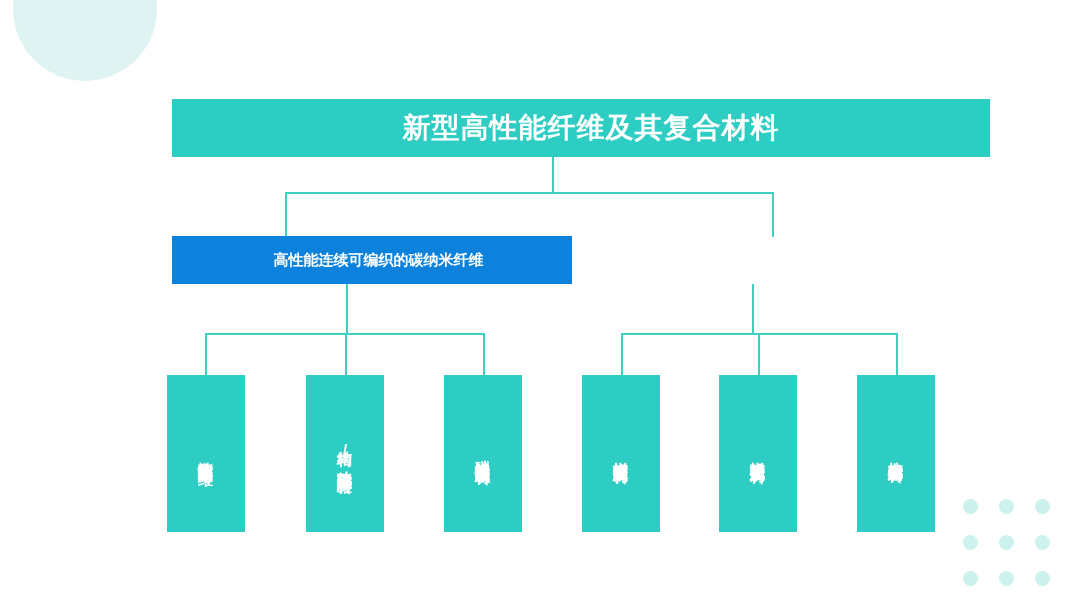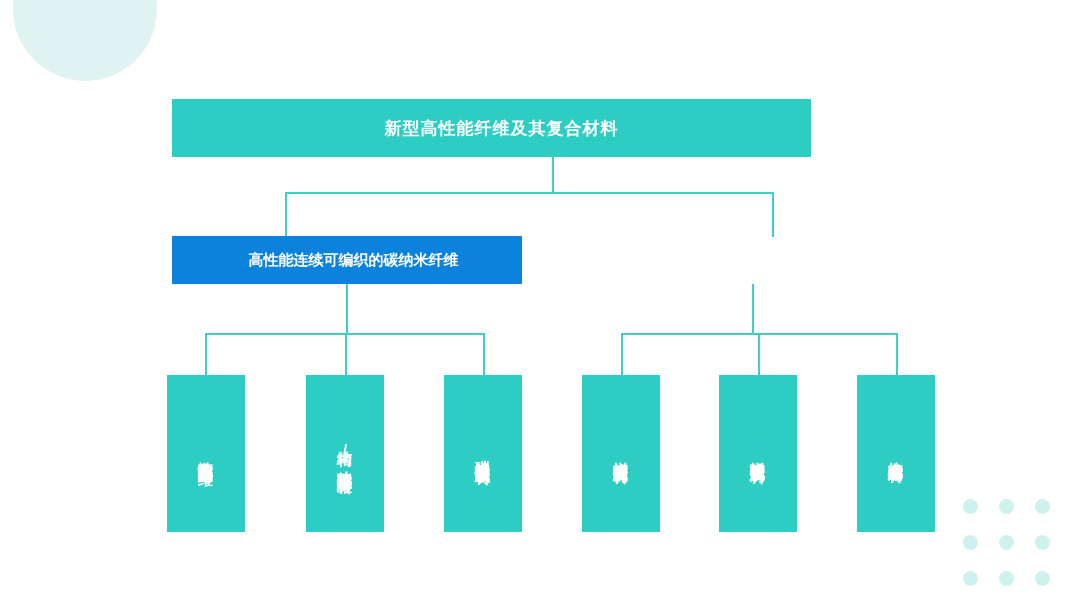--- a/index.html
+++ b/index.html
@@ -60,36 +60,36 @@
     position: absolute;
     box-sizing: border-box;
     display: flex;
     align-items: center;
     justify-content: center;
     color: #ffffff;
   }
   .node-root {
     left: 172px;
     top: 99px;
-    width: 639px;
+    width: 818px;
     height: 58px;
     background: #2ecdc3;
-    font-size: 17px;
+    font-size: 28px;
     font-weight: bold;
     letter-spacing: 1px;
     padding-left: 20px;
   }
   .node-l2 {
     top: 236px;
     height: 48px;
     background: #0d82dd;
     font-size: 15px;
     font-weight: bold;
   }
-  .node-l2.left  { left: 172px;  width: 350px; padding-left: 13px; }
+  .node-l2.left  { left: 172px;  width: 400px; padding-left: 13px; }
   .node-l2.right { left: 574px;  width: 359px; }
 
   .node-leaf {
     top: 375px;
     width: 78px;
     height: 157px;
     background: #2ecdc3;
   }
   .leaf-text {
     writing-mode: vertical-rl;

